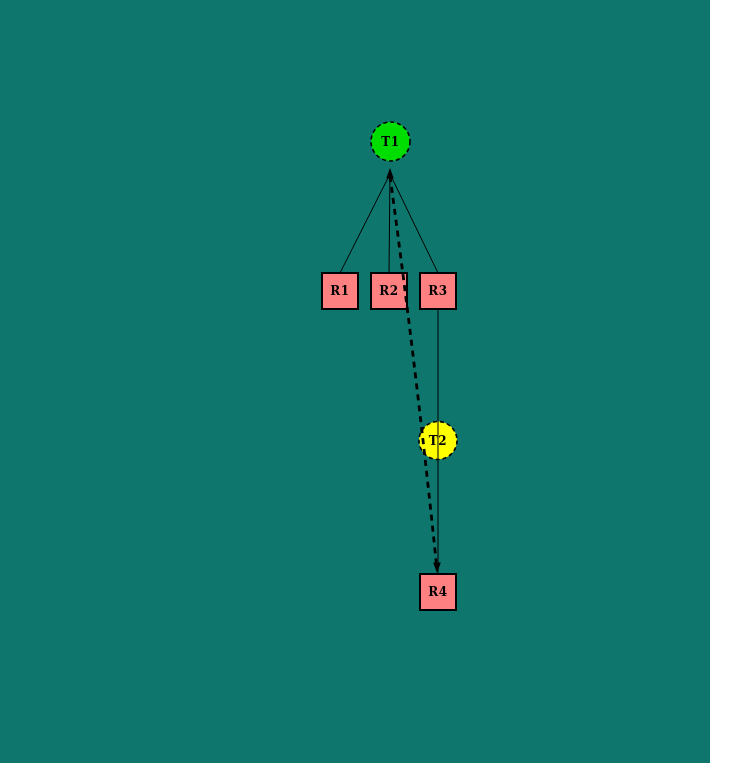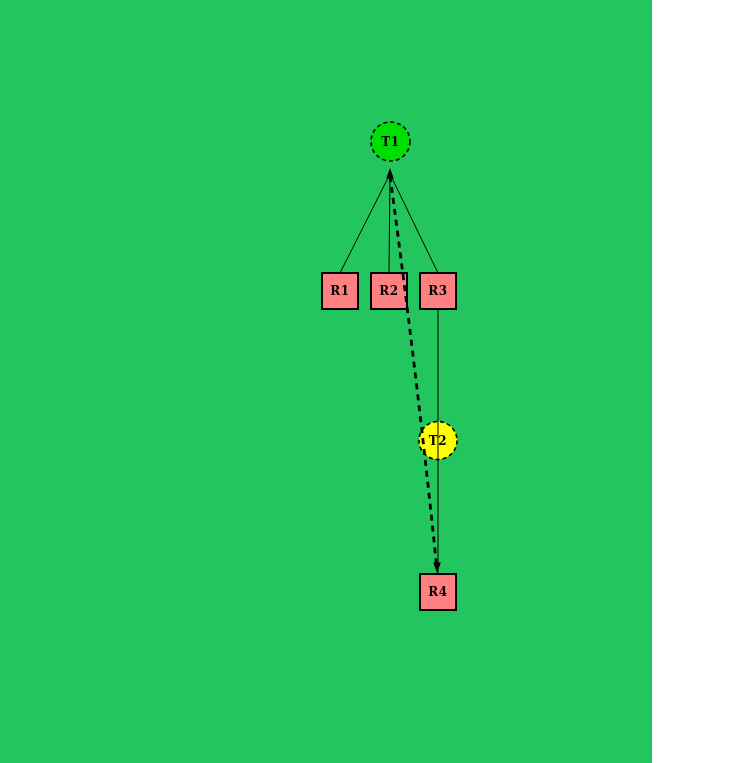--- a/index.html
+++ b/index.html
@@ -2,23 +2,23 @@
 <html><head>
 <meta charset="utf-8">
 <style>
   html, body {
     margin: 0;
     padding: 0;
     background: #ffffff;
   }
   #page {
     position: relative;
-    width: 652px;
+    width: 710px;
     height: 763px;
-    background: #22c55e;
+    background: #0f766e;
     overflow: hidden;
     font-family: "DejaVu Serif", serif;
   }
   svg { display: block; }
 
   .node-square {
     stroke-width: 2;
   }
   .node-circle {
     stroke-width: 1.6;

